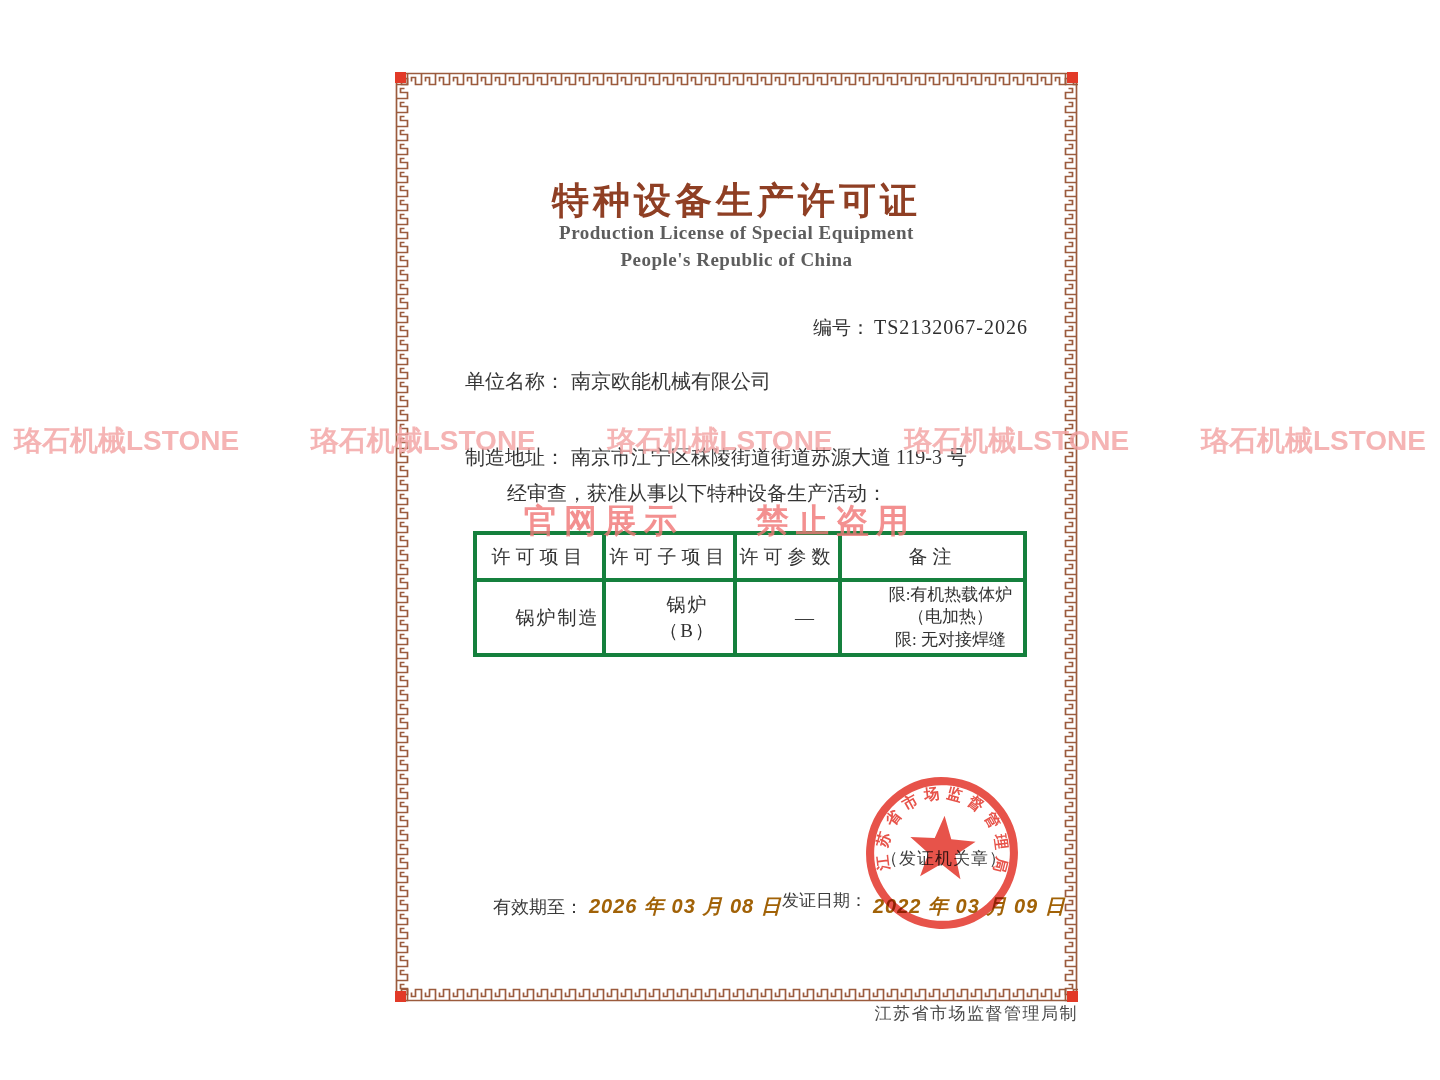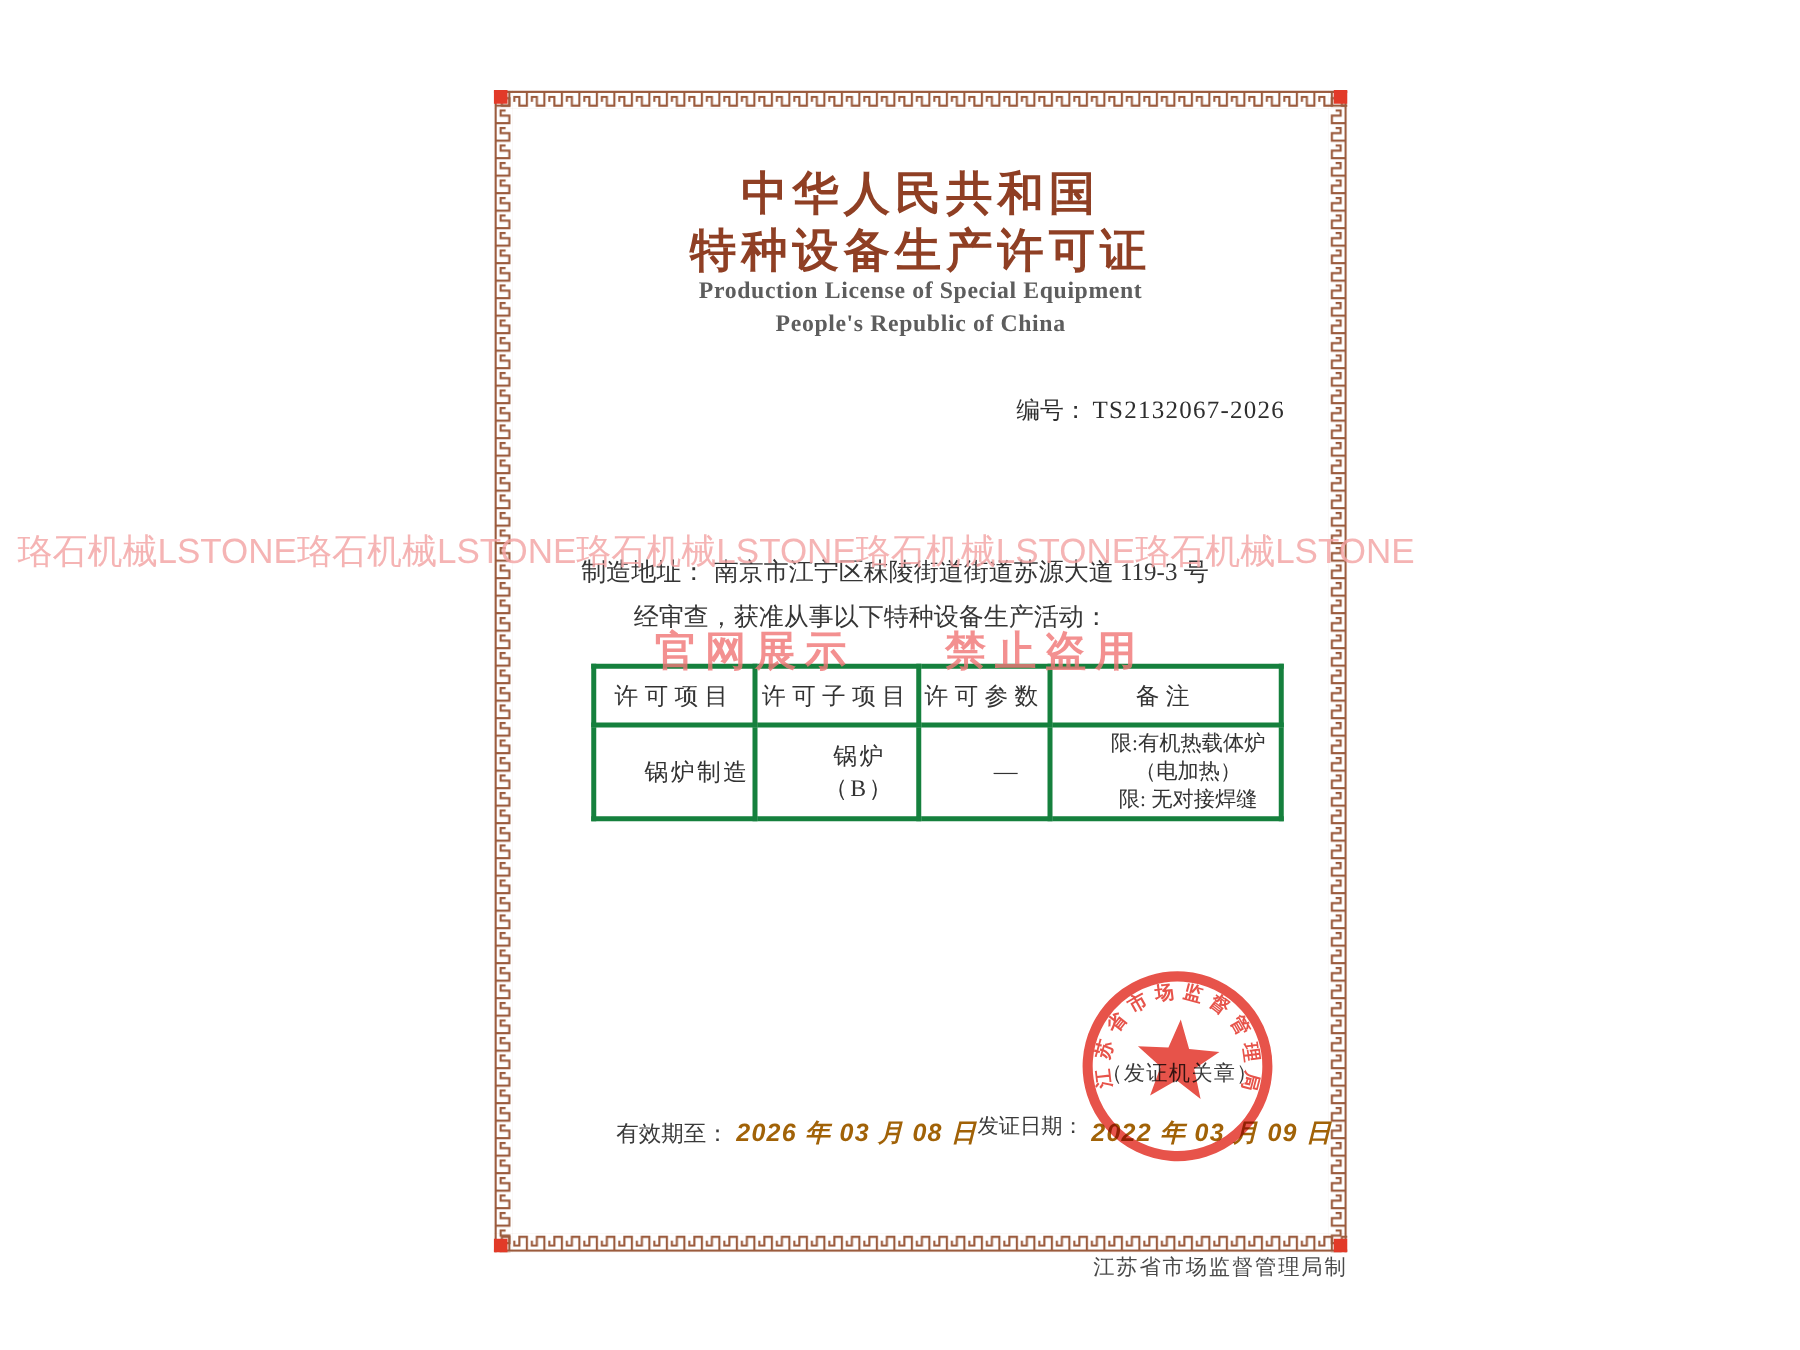--- a/index.html
+++ b/index.html
@@ -41,22 +41,22 @@
   .valid { position:absolute; left:98px; top:821px; font-size:18px; }
   .issue { position:absolute; left:387px; top:814px; font-size:17px; }
   .date-val { font-family:"Liberation Sans", sans-serif; font-weight:bold; font-size:20px;
               color:#a16207; margin-left:6px; letter-spacing:1px;font-style:italic; }
   .issue .date-val { position:relative; top:7px; }
 
   .seal-svg { position:absolute; left:466px; top:700px; width:162px; height:162px;
               mix-blend-mode:multiply; opacity:0.92; z-index:2; }
 
   .wm-row { position:absolute; top:422px; left:0; width:100%; box-sizing:border-box;
-            padding:0 14px; display:flex; 
-            font-family:"Liberation Sans", sans-serif; font-weight:normal; font-size:28px;
+            padding:0 14px; display:flex; justify-content:space-between;
+            font-family:"Liberation Sans", sans-serif; font-weight:bold; font-size:28px;
             color:rgba(243,164,164,0.82); z-index:5; white-space:nowrap; }
   .wm-notice { position:absolute; top:499px; left:0; width:100%; display:flex;
                justify-content:center; gap:72px; font-family:"Liberation Sans", sans-serif;
                font-weight:bold; font-size:33px; letter-spacing:7px;
                color:rgba(240,120,120,0.82); z-index:5; }
 
   .footer-note { position:absolute; left:395px; top:1002px; width:683px; text-align:right;
                  font-size:17px; color:#4a4a4a; letter-spacing:1.5px; z-index:1; }
 </style>
 </head>
@@ -93,29 +93,31 @@
     <rect x="0" y="0" width="15" height="930" fill="url(#mv)"></rect>
     <g transform="translate(683,0) scale(-1,1)">
       <rect x="0" y="0" width="15" height="930" fill="url(#mv)"></rect>
     </g>
     <rect x="0" y="0" width="11" height="11" fill="#e23a28"></rect>
     <rect x="672" y="0" width="11" height="11" fill="#e23a28"></rect>
     <rect x="0" y="919" width="11" height="11" fill="#e23a28"></rect>
     <rect x="672" y="919" width="11" height="11" fill="#e23a28"></rect>
   </svg>
 
-  <div class="title-cn t1">中华人民共和国</div>
   <div class="title-cn t2">特种设备生产许可证</div>
   <div class="title-en e1">Production License of Special Equipment</div>
   <div class="title-en e2">People's Republic of China</div>
 
   <div class="license-no">
     <span>编号：</span><span class="val">TS2132067-2026</span>
   </div>
 
+  <div class="field f1">
+    <span>单位名称：</span><span class="val">南京欧能机械有限公司</span>
+  </div>
   <div class="field f3">
     <span>制造地址：</span><span class="val">南京市江宁区秣陵街道街道苏源大道 119-3 号</span>
   </div>
 
   <div class="approval">经审查，获准从事以下特种设备生产活动：</div>
 
   <table class="lic-table">
     <colgroup>
       <col style="width:129px">
         <col style="width:131px">

